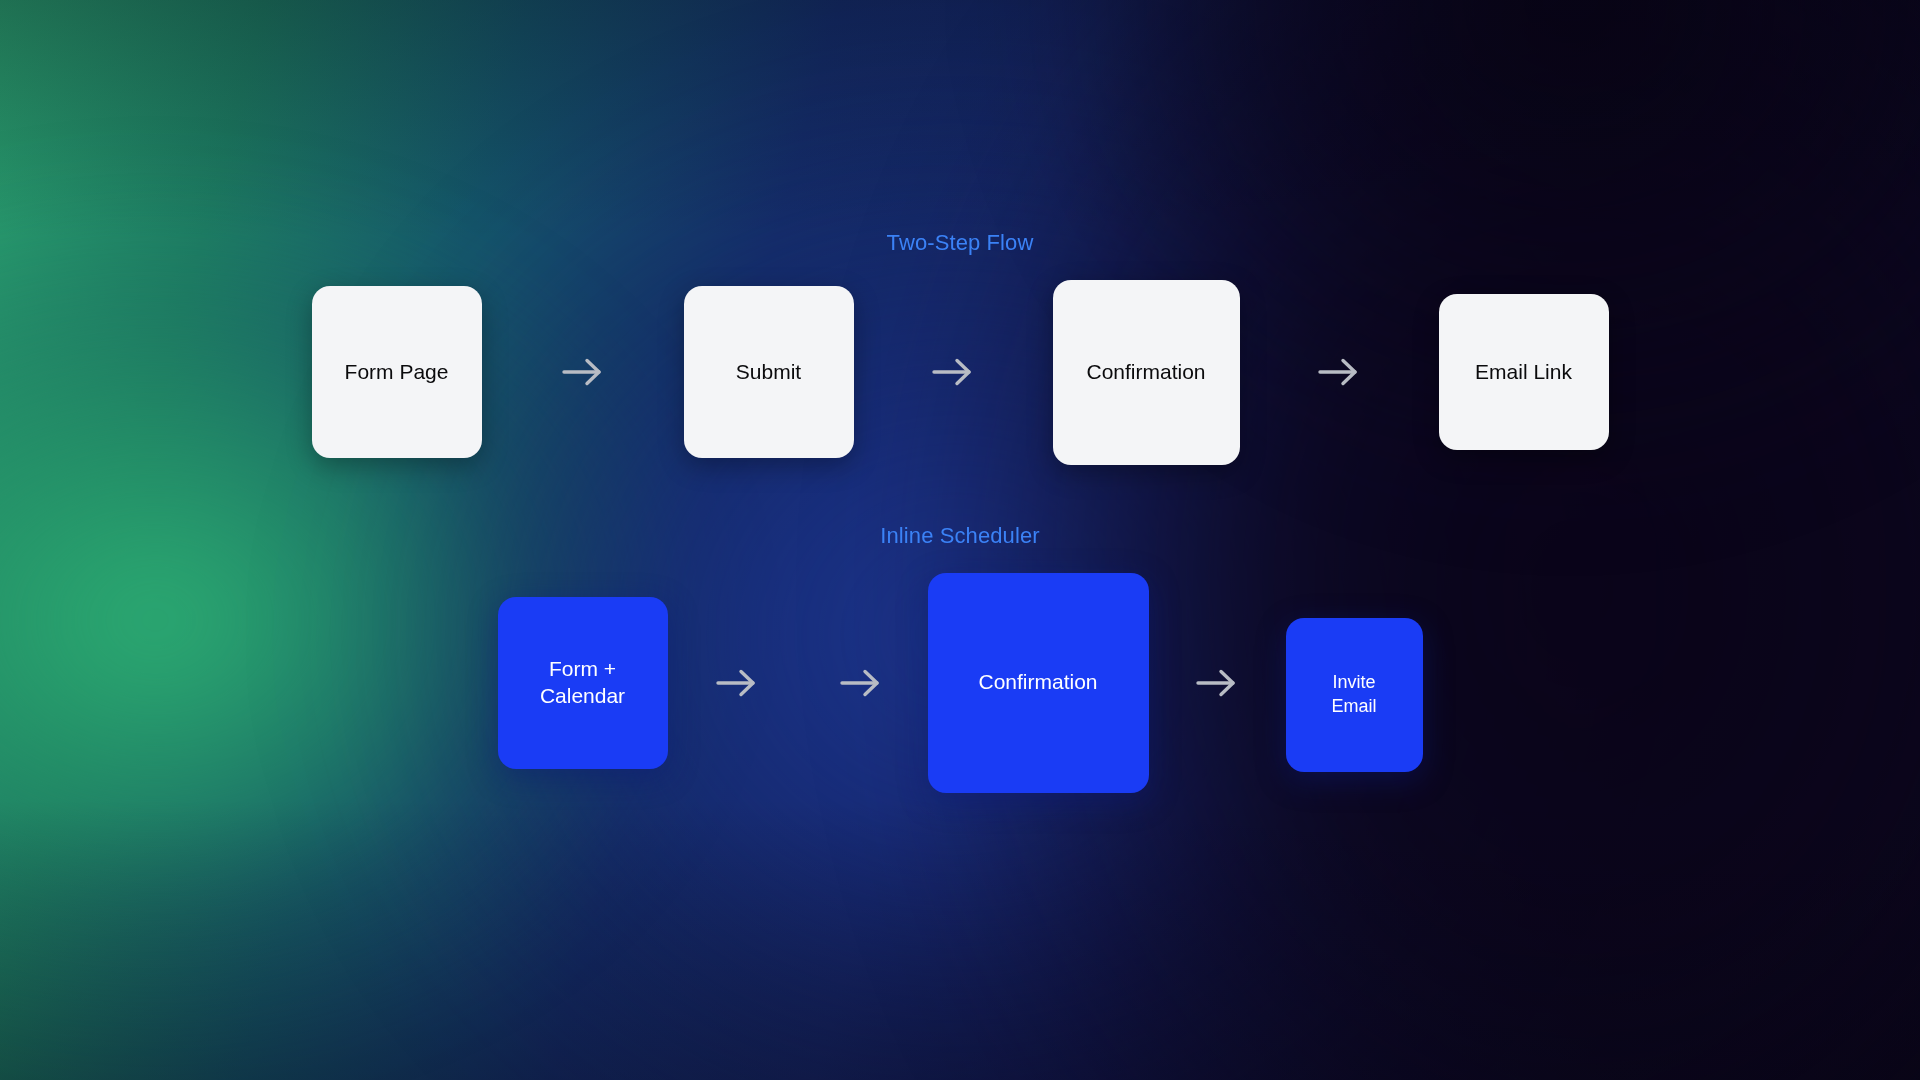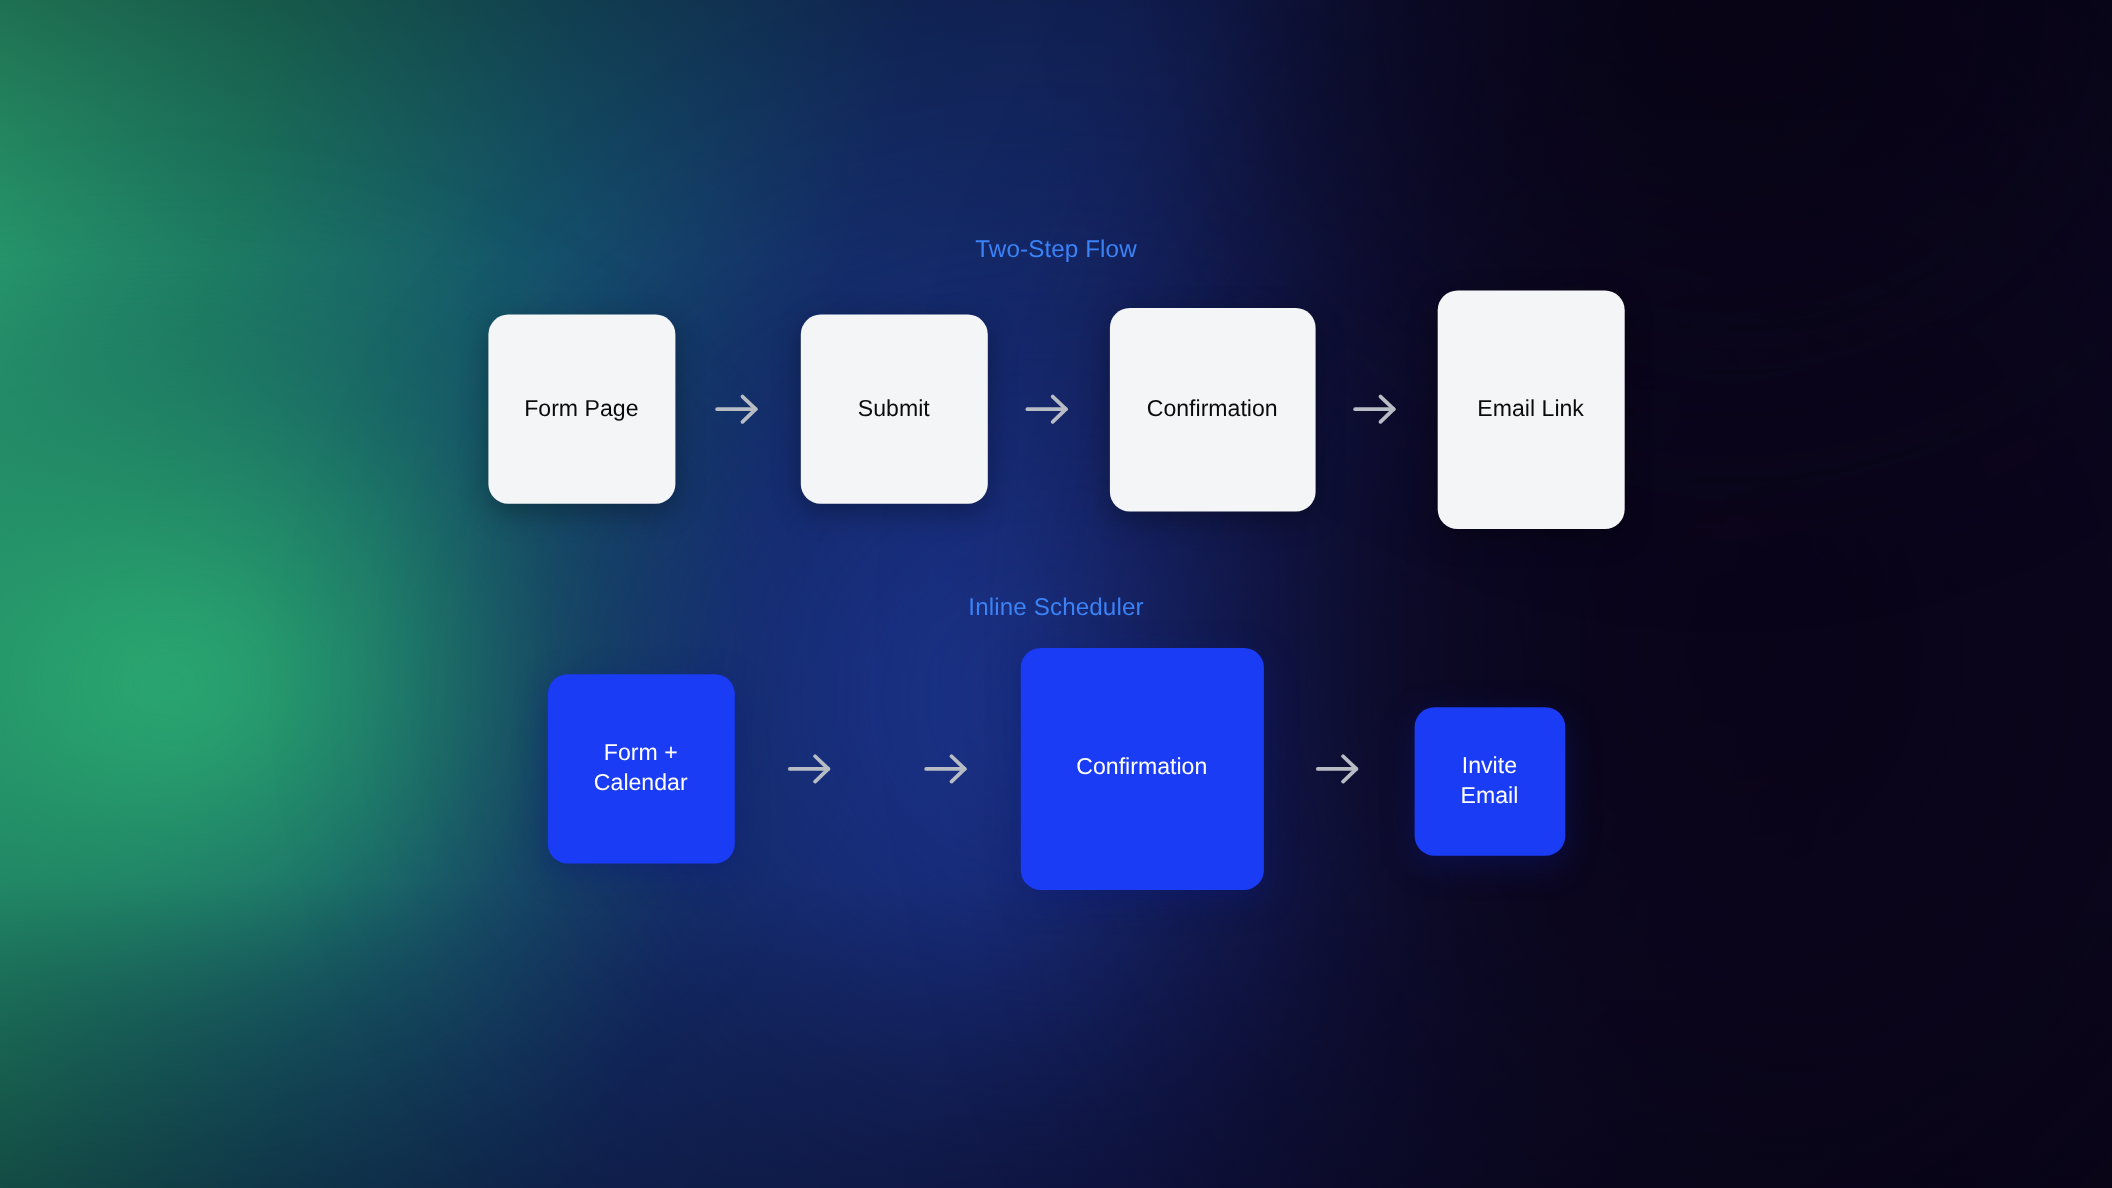--- a/index.html
+++ b/index.html
@@ -146,36 +146,36 @@
 
   .arrow {
     flex:0 0 auto;
     display:flex;
     align-items:center;
     justify-content:center;
   }
   .arrow svg { display:block; }
 
   
-  #row-two-step { margin-top:24px; }
+  #row-two-step { margin-top:24px;gap:44px; }
   #node-form-page   { width:170px; height:172px; font-size:21px; }
   #node-submit      { width:170px; height:172px; font-size:21px;justify-content:center; }
   #node-confirm-1   { width:187px; height:185px; font-size:21px; }
-  #node-email-link  { width:170px; height:217px; font-size:21px; }
+  #node-email-link  { width:170px; height:156px; font-size:21px; }
 
   #arrow-1 { width:114px; height:46px; }
   #arrow-2 { width:111px; height:46px; }
   #arrow-3 { width:111px; height:46px; }
 
   
   #row-inline { margin-top:24px;gap:12px; }
   #node-form-calendar { width:170px; height:172px; font-size:21px; }
   #node-instant       { width:170px; height:172px; font-size:21px; }
   #node-confirm-2     { width:221px; height:220px; font-size:21px; }
-  #node-invite        { width:137px; height:135px; font-size:21px;margin-top:24px; }
+  #node-invite        { width:137px; height:154px; font-size:18px;margin-top:24px; }
 
   #arrow-4 { width:114px; height:46px; }
   #arrow-5 { width:110px; height:46px; }
   #arrow-6 { width:113px; height:46px; }
 
   
   #section-two-step { margin-top:-58px; }
   #section-inline   { margin-top:-4px;justify-content:space-between; }
 </style>
 </head>

